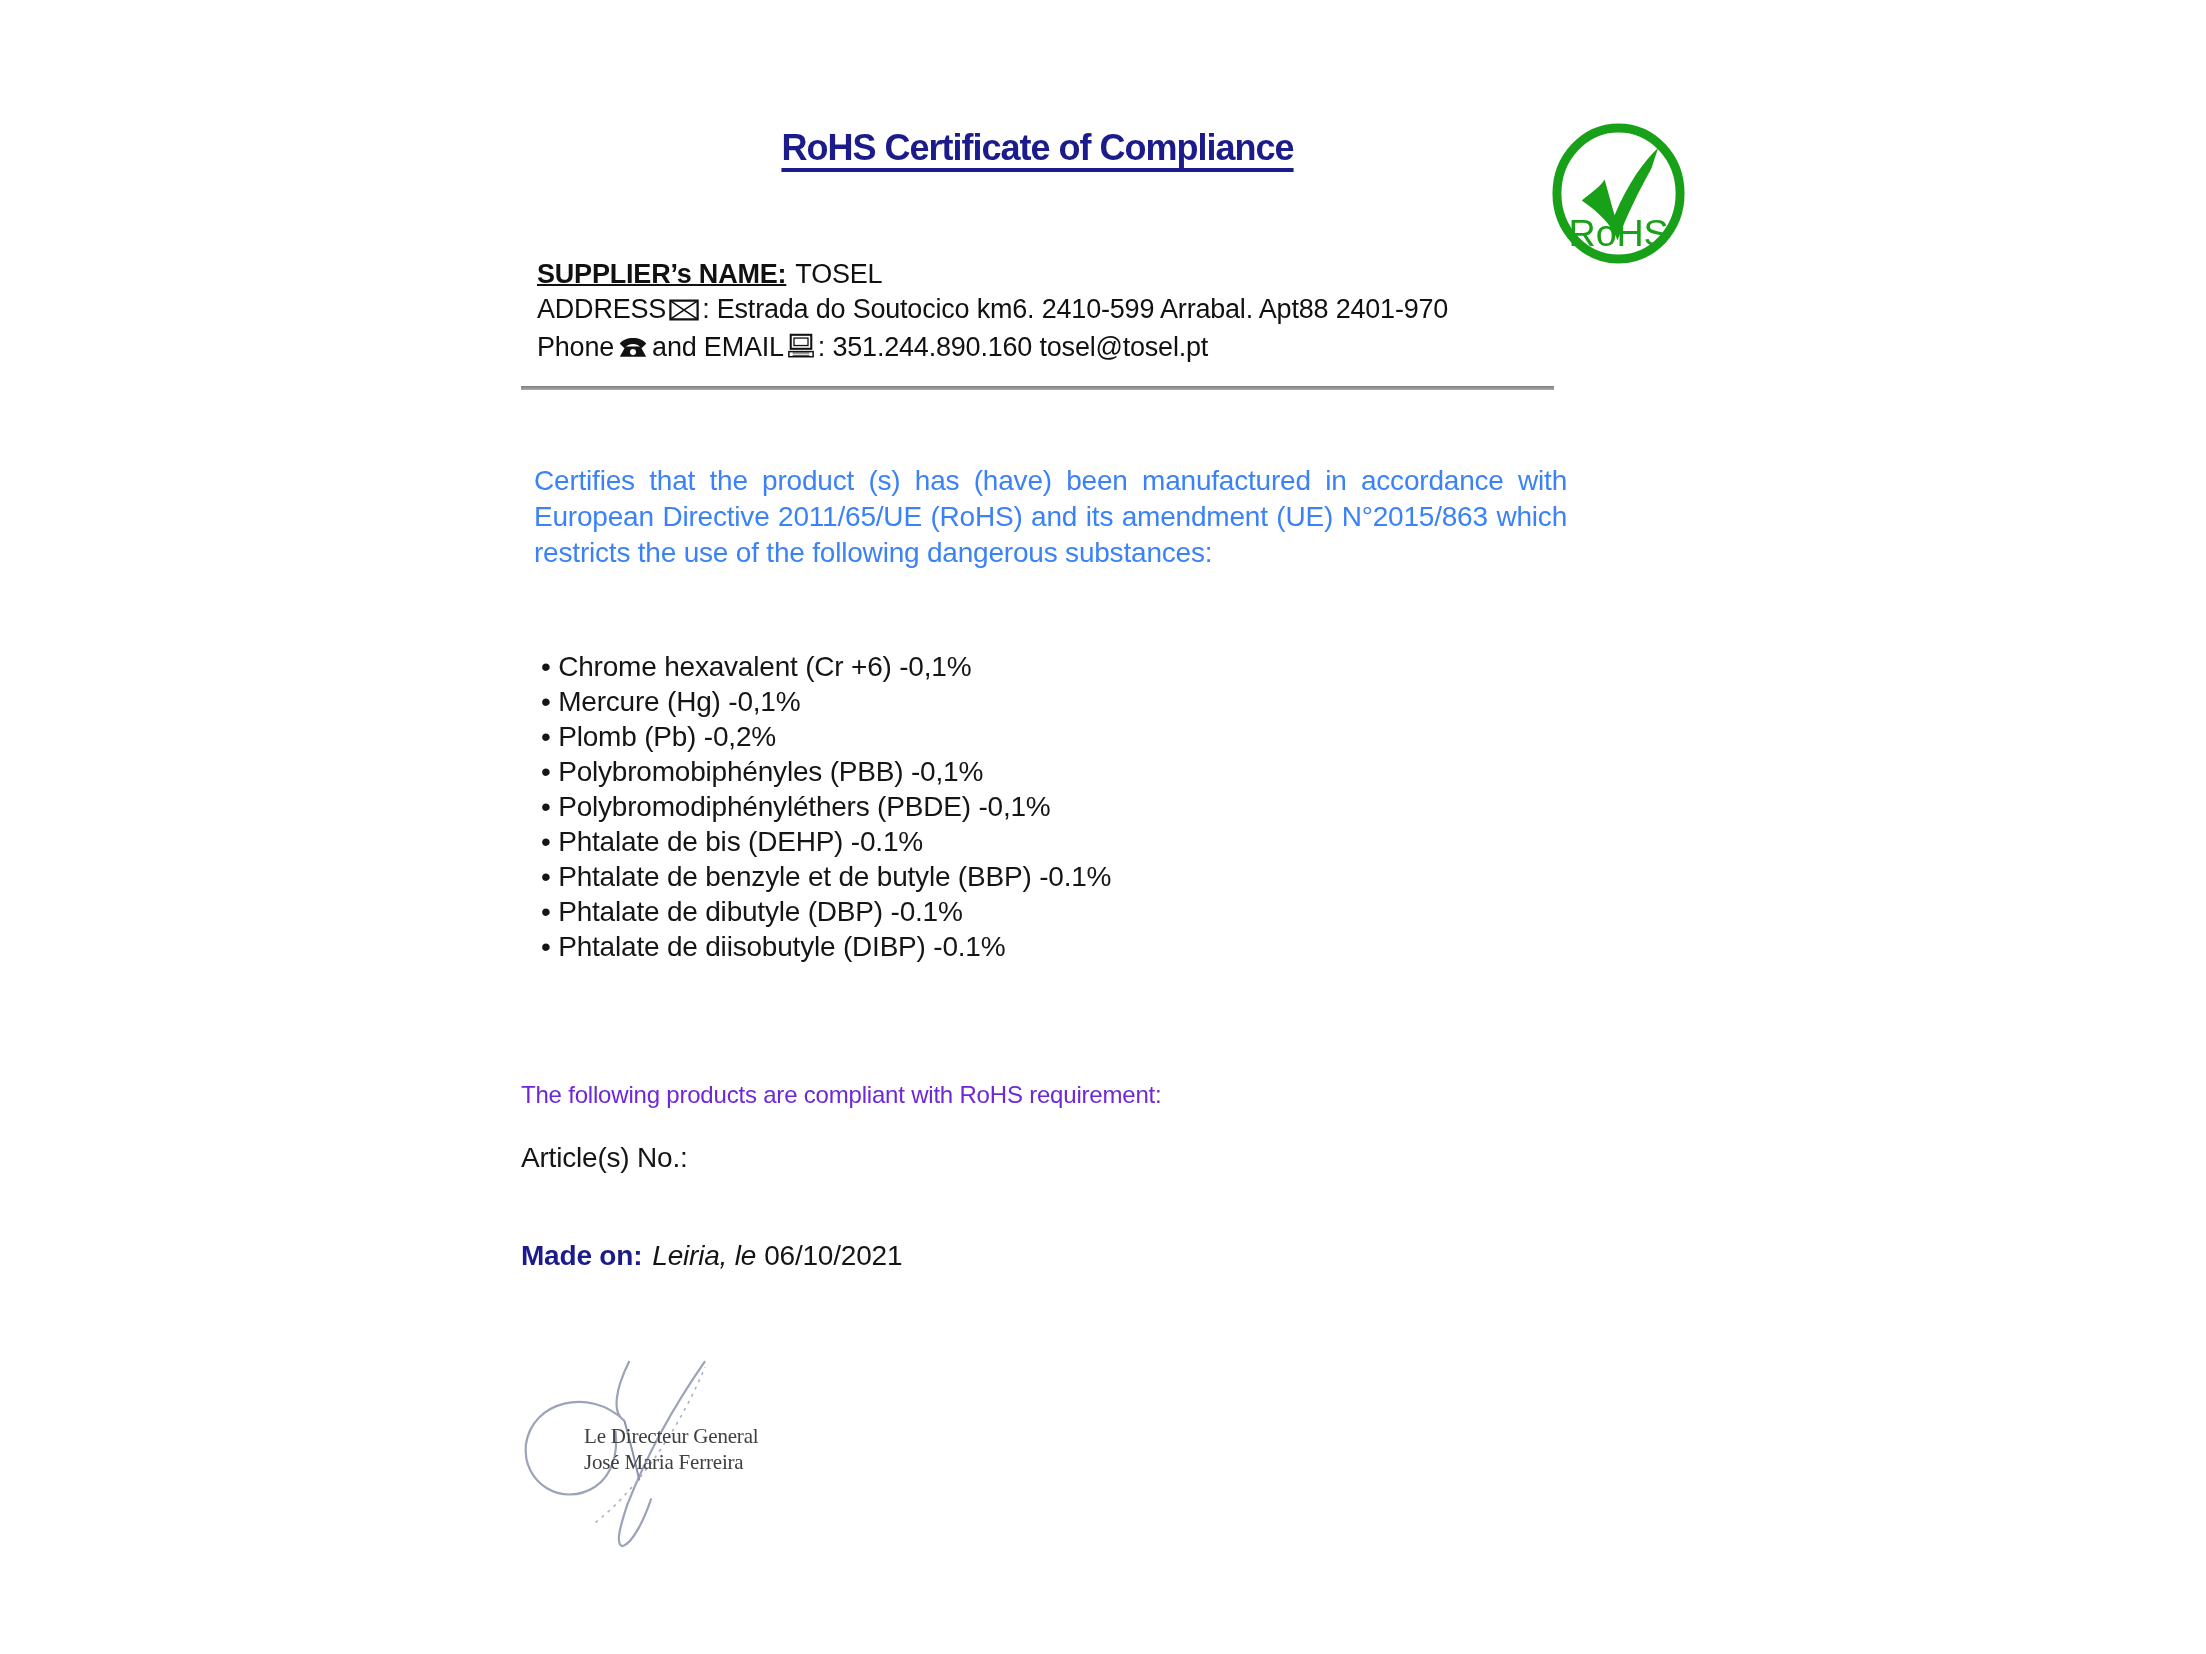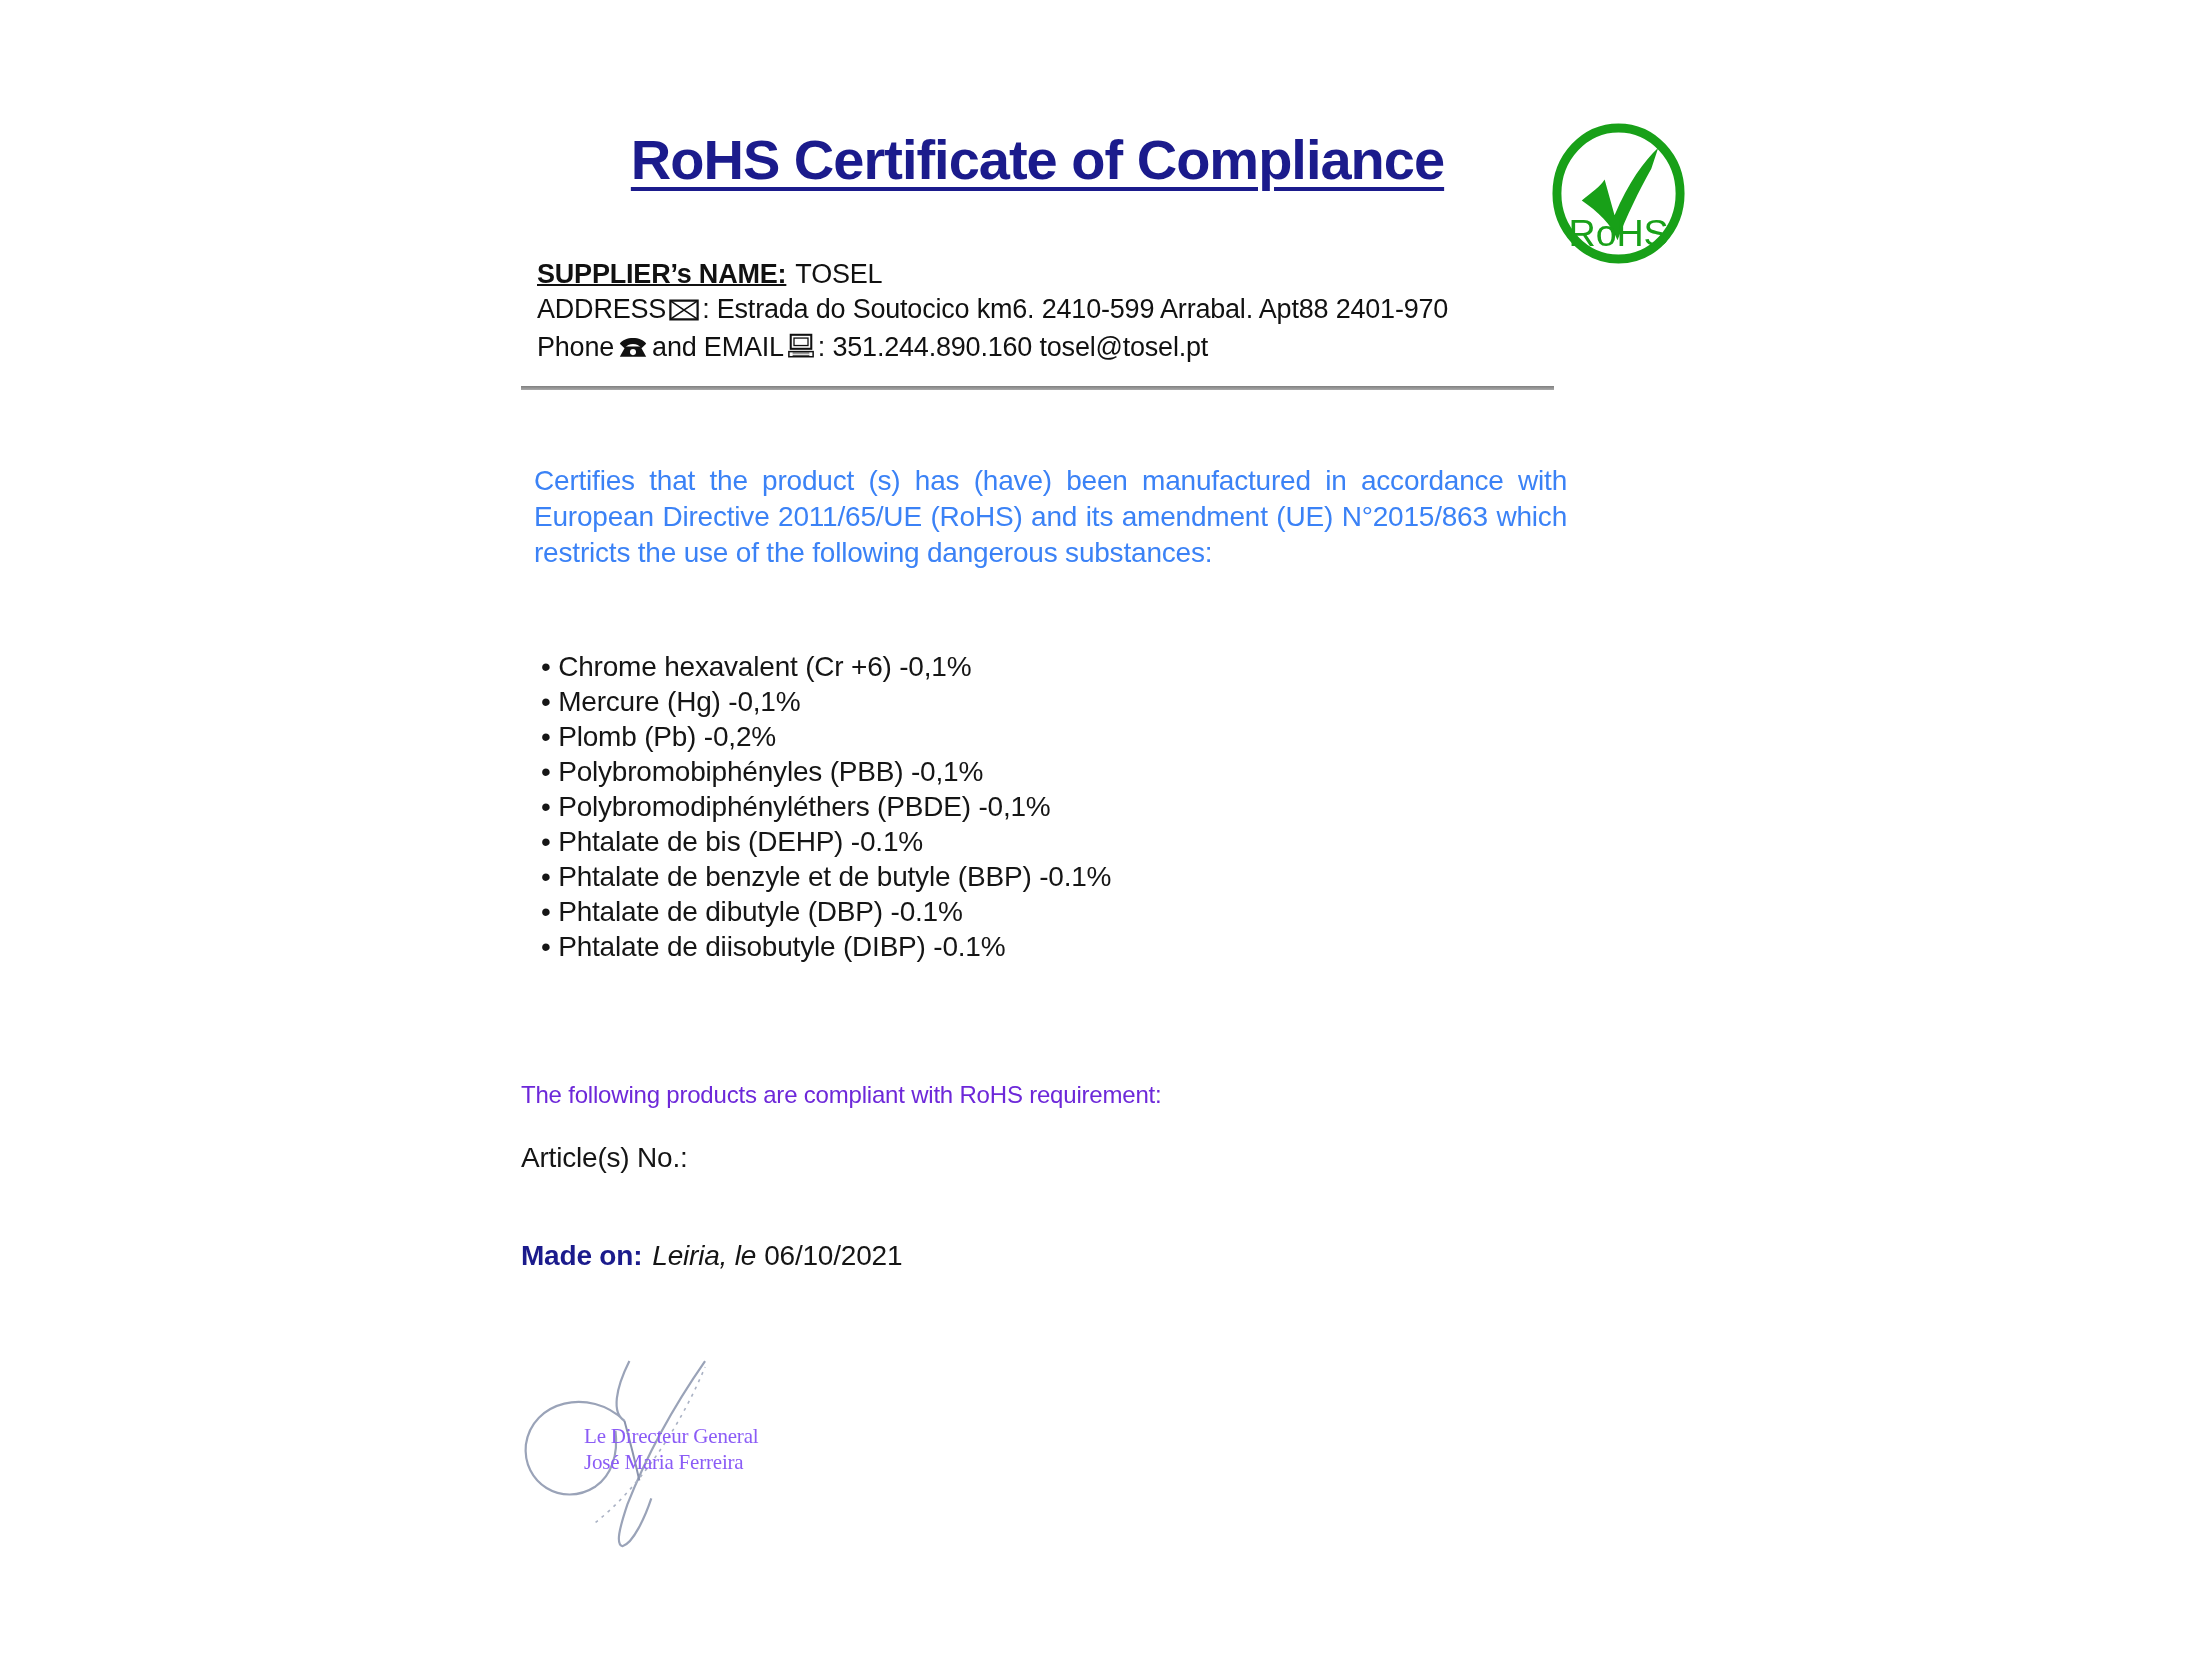--- a/index.html
+++ b/index.html
@@ -12,21 +12,21 @@
     overflow:hidden;
     letter-spacing:-0.2px;
   }
   
   .title-wrap{
     position:absolute;left:521px;top:127px;width:1033px;
     text-align:center;
   }
   .doc-title{
     display:inline-block;
-    font-size:56px;font-weight:bold;
+    font-size:36px;font-weight:bold;
     color:#1b1b8c;
     text-decoration:underline;
     text-decoration-thickness:4px;
     text-underline-offset:8px;
     letter-spacing:-1px;
   }
   
   .rohs-logo{position:absolute;left:1548px;top:119px;width:145px;height:151px;}
   
   .supplier{position:absolute;left:521px;top:257px;width:1075px;font-size:27px;line-height:35px;margin-left:16px;}
@@ -60,21 +60,21 @@
   .tech-mgr{position:absolute;left:521px;top:1311px;margin:0;font-size:28px;}
   .navy-label{font-weight:bold;color:#1b1b8c;}
   .italic-val{font-style:italic;color:#151515;margin-left:10px;}
   .plain-val{color:#151515;margin-left:8px;}
   
   .signature{position:absolute;left:498px;top:1359px;width:438px;height:239px;}
   .signature svg{position:absolute;left:0;top:0;}
   .sig-text{
     position:absolute;left:86px;top:64px;
     font-family:"Liberation Serif", serif;
-    font-size:21px;line-height:26px;color:#8b5cf6;
+    font-size:21px;line-height:26px;color:#404040;
     white-space:nowrap;
   }
   .sig-text p{margin:0;}
 </style>
 </head>
 <body>
 
 <div class="page">
 
   <div class="title-wrap">

